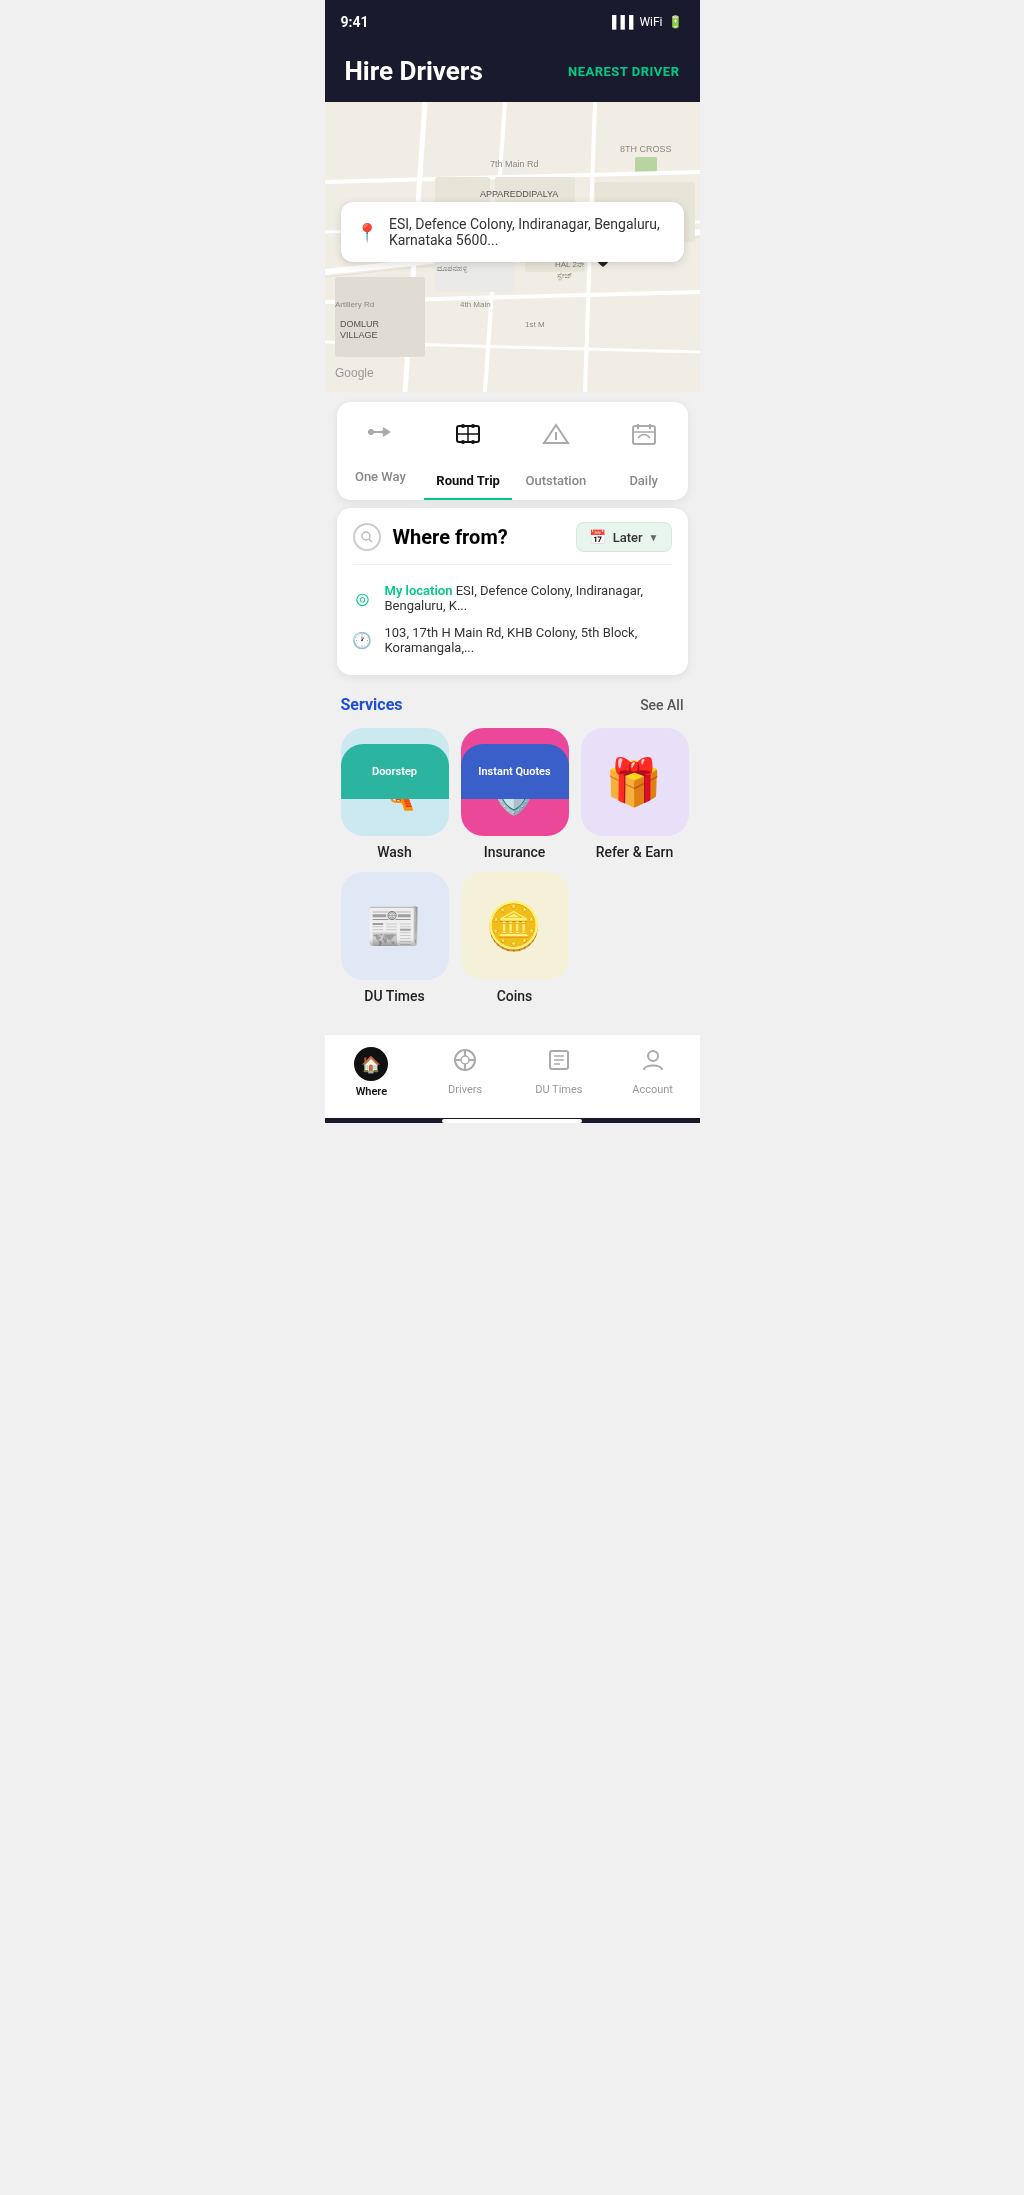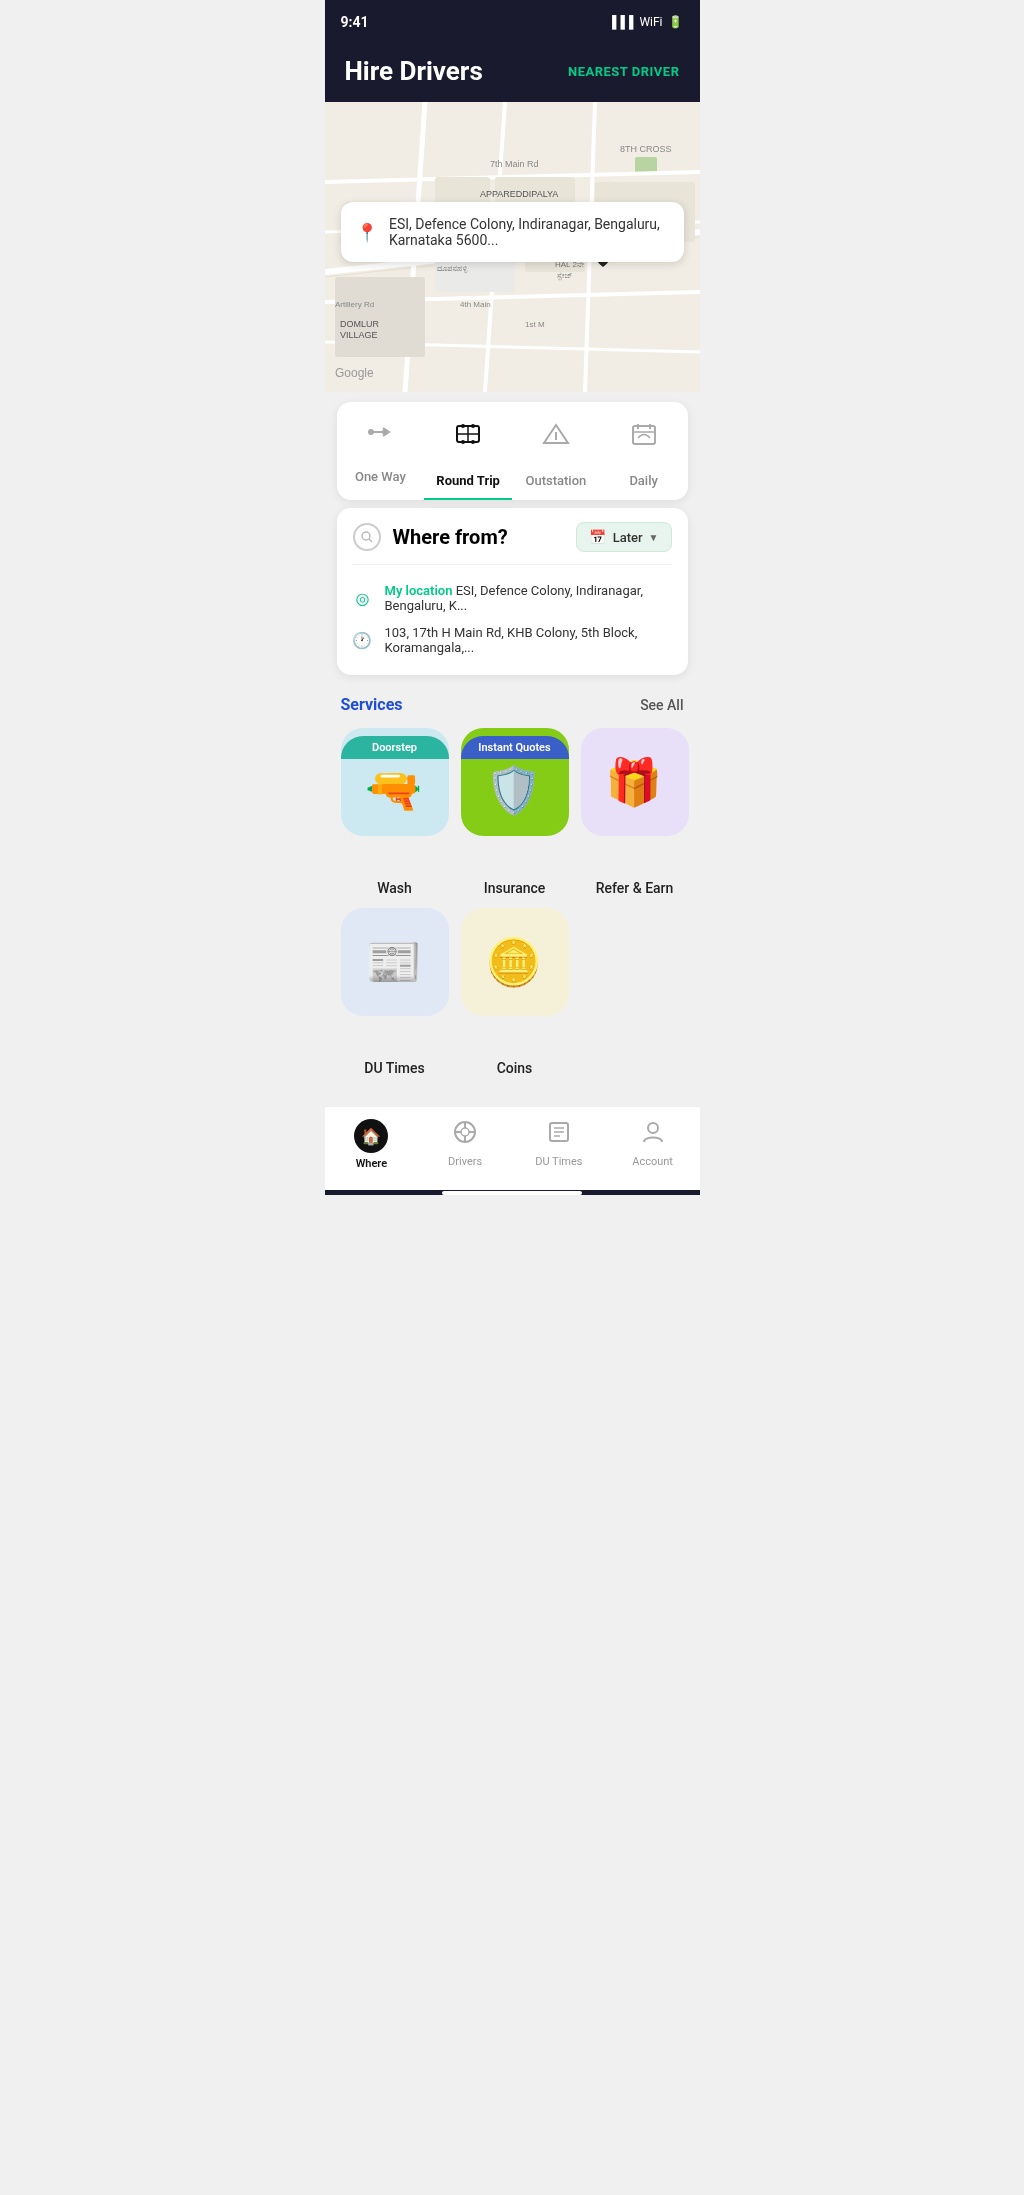--- a/index.html
+++ b/index.html
@@ -254,47 +254,46 @@
       height: 108px;
       border-radius: 22px;
       position: relative;
       overflow: hidden;
       display: flex;
       align-items: center;
       justify-content: center;
     }
     .service-badge {
       position: absolute;
-      top: 8px;
+      top: 16px;
       left: 0;
       right: 0;
       text-align: center;
       font-size: 11px;
       font-weight: 600;
       color: white;
-      padding: 5px 4px;
+      padding: 21px 4px;
       border-radius: 22px 22px 0 0;
     }
     .badge-teal { background: #2bb5a0; }
     .badge-blue { background: #3a5fc8; }
     .badge-red { background: #e03a3a; }
     .service-emoji {
       font-size: 46px;
       margin-top: 16px;
     }
     .service-label {
       font-size: 14px;
       color: #222;
       font-weight: 500;
-      margin-top: 36px;
     }
 
     
     .bg-wash { background: #cce8f0; }
-    .bg-insurance { background: #84cc16; }
+    .bg-insurance { background: #ec4899; }
     .bg-service { background: #e8e8e8; }
     .bg-refer { background: #e8e0f8; }
     .bg-dutimes { background: #e0e8f5; }
     .bg-coins { background: #f5f0d8; }
 
     
     .bottom-nav {
       background: white;
       display: flex;
       justify-content: space-around;

